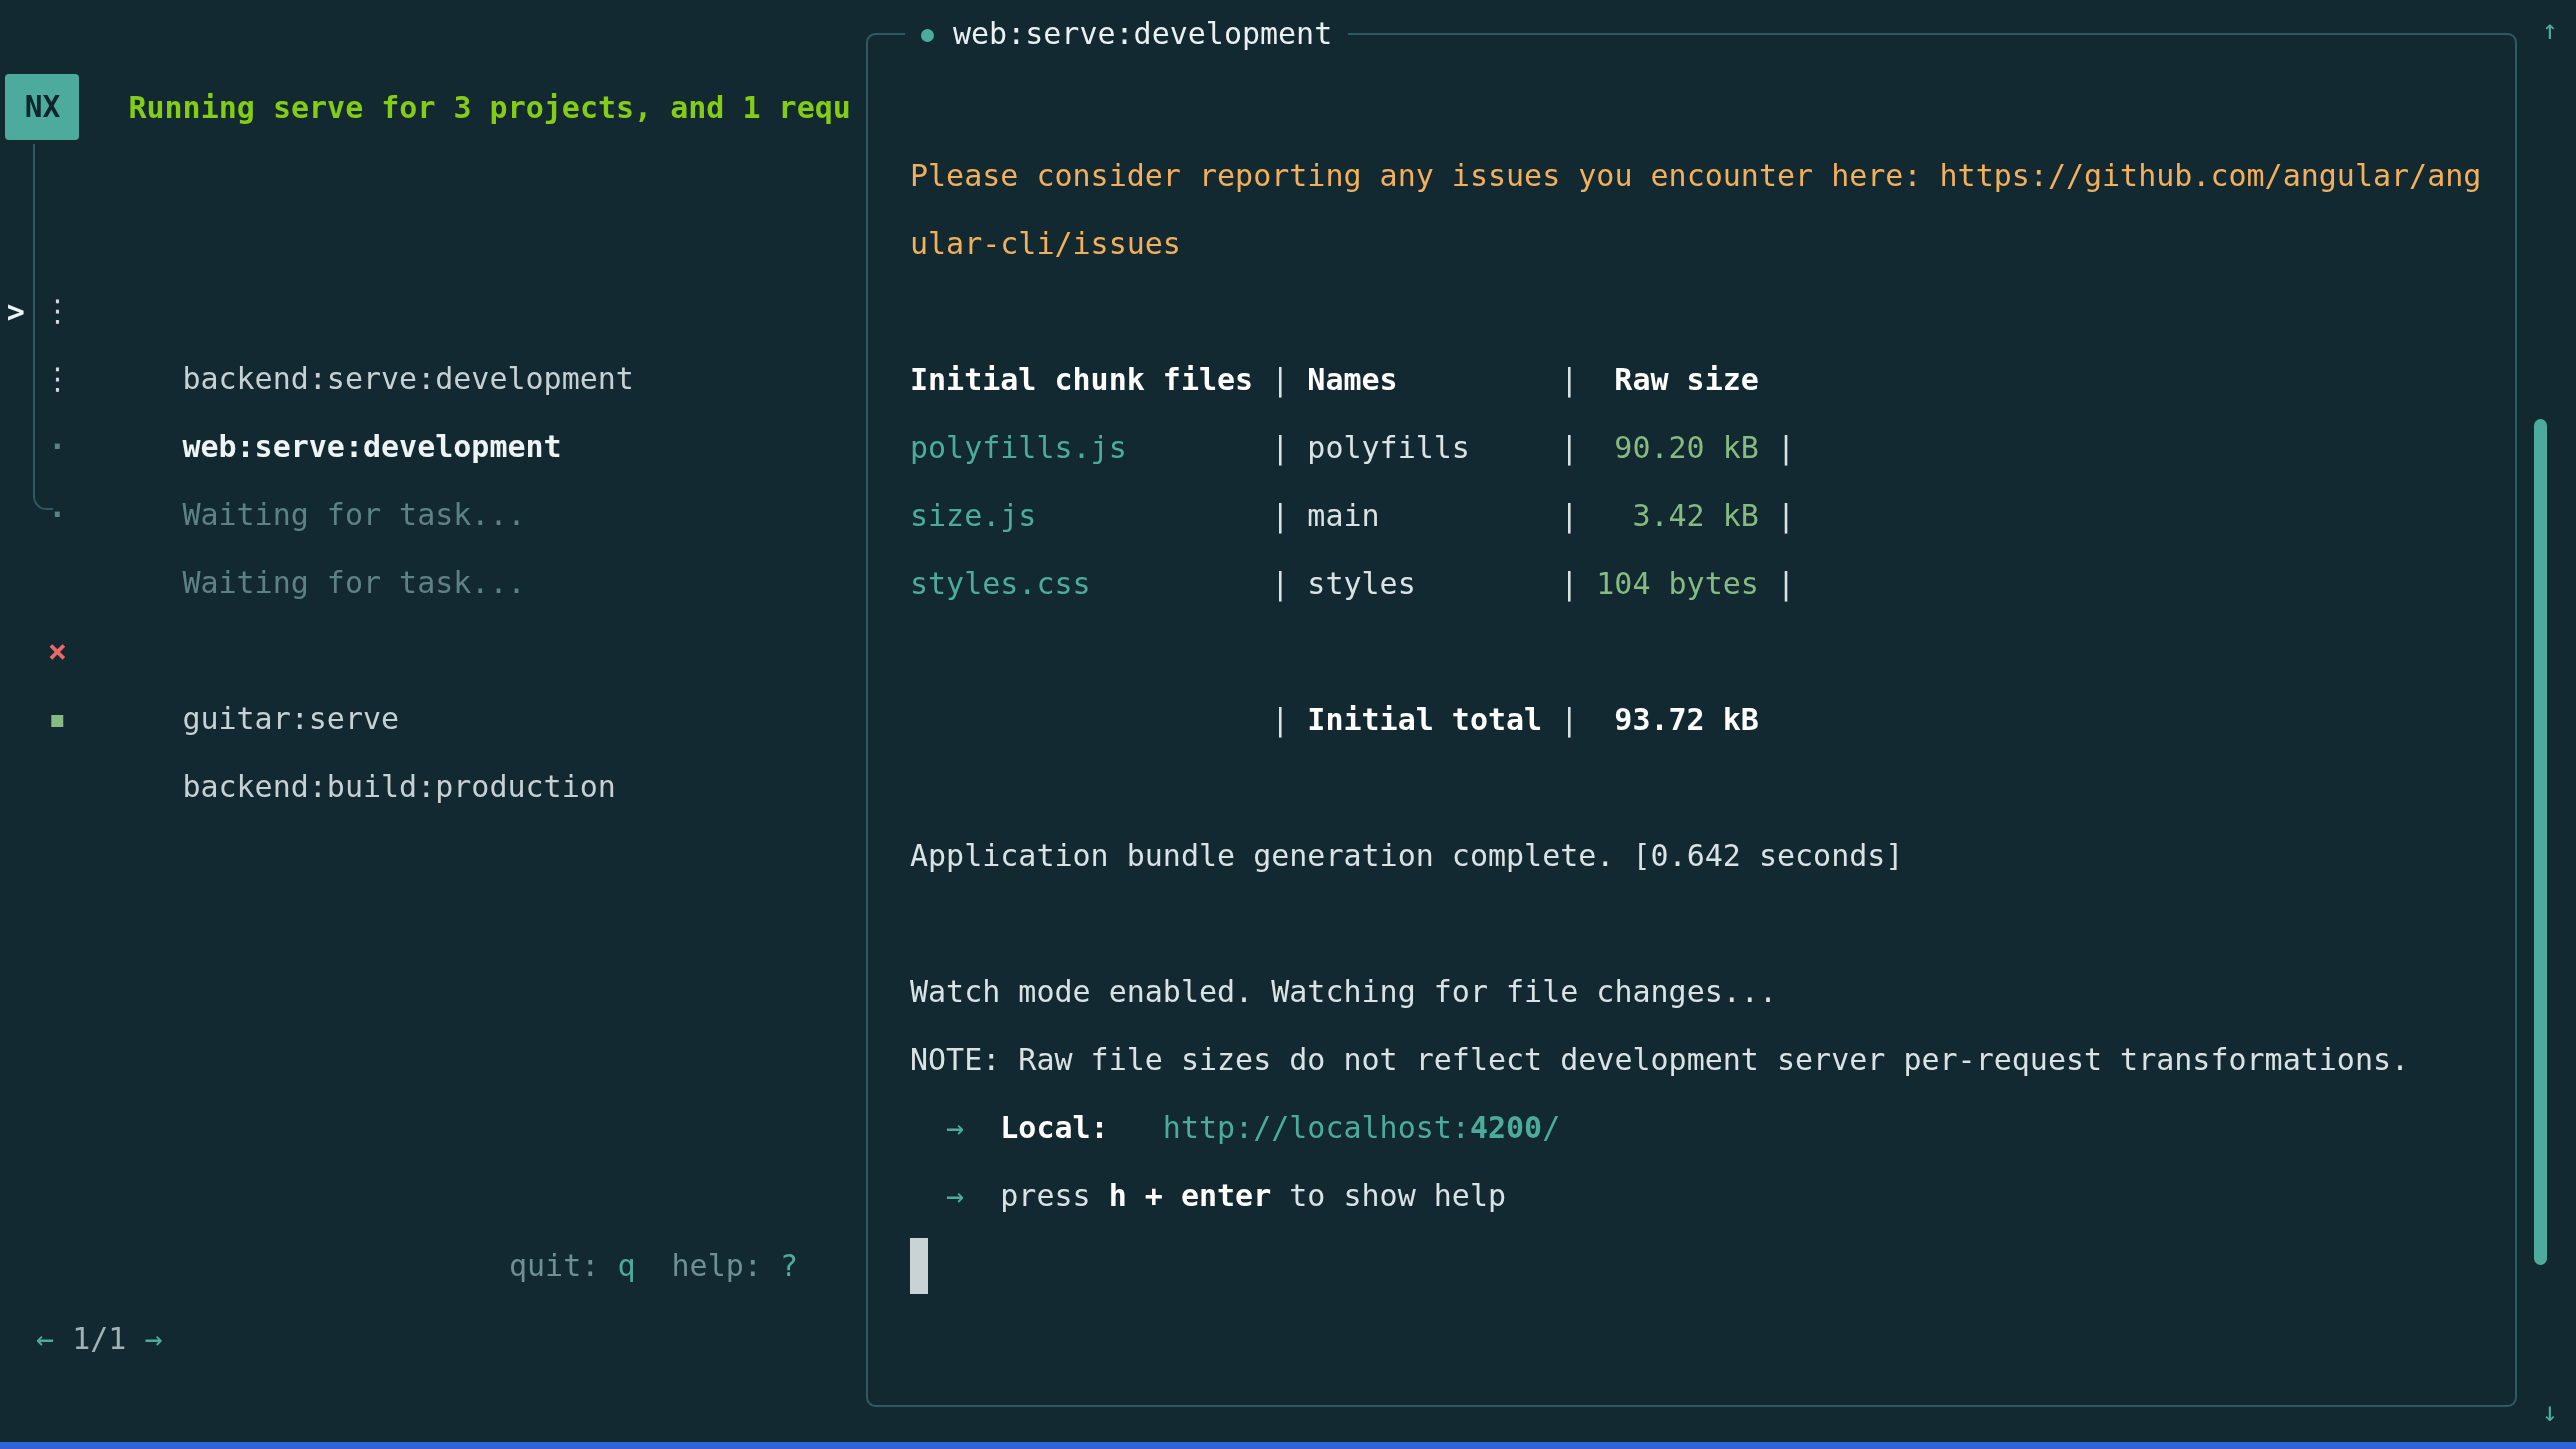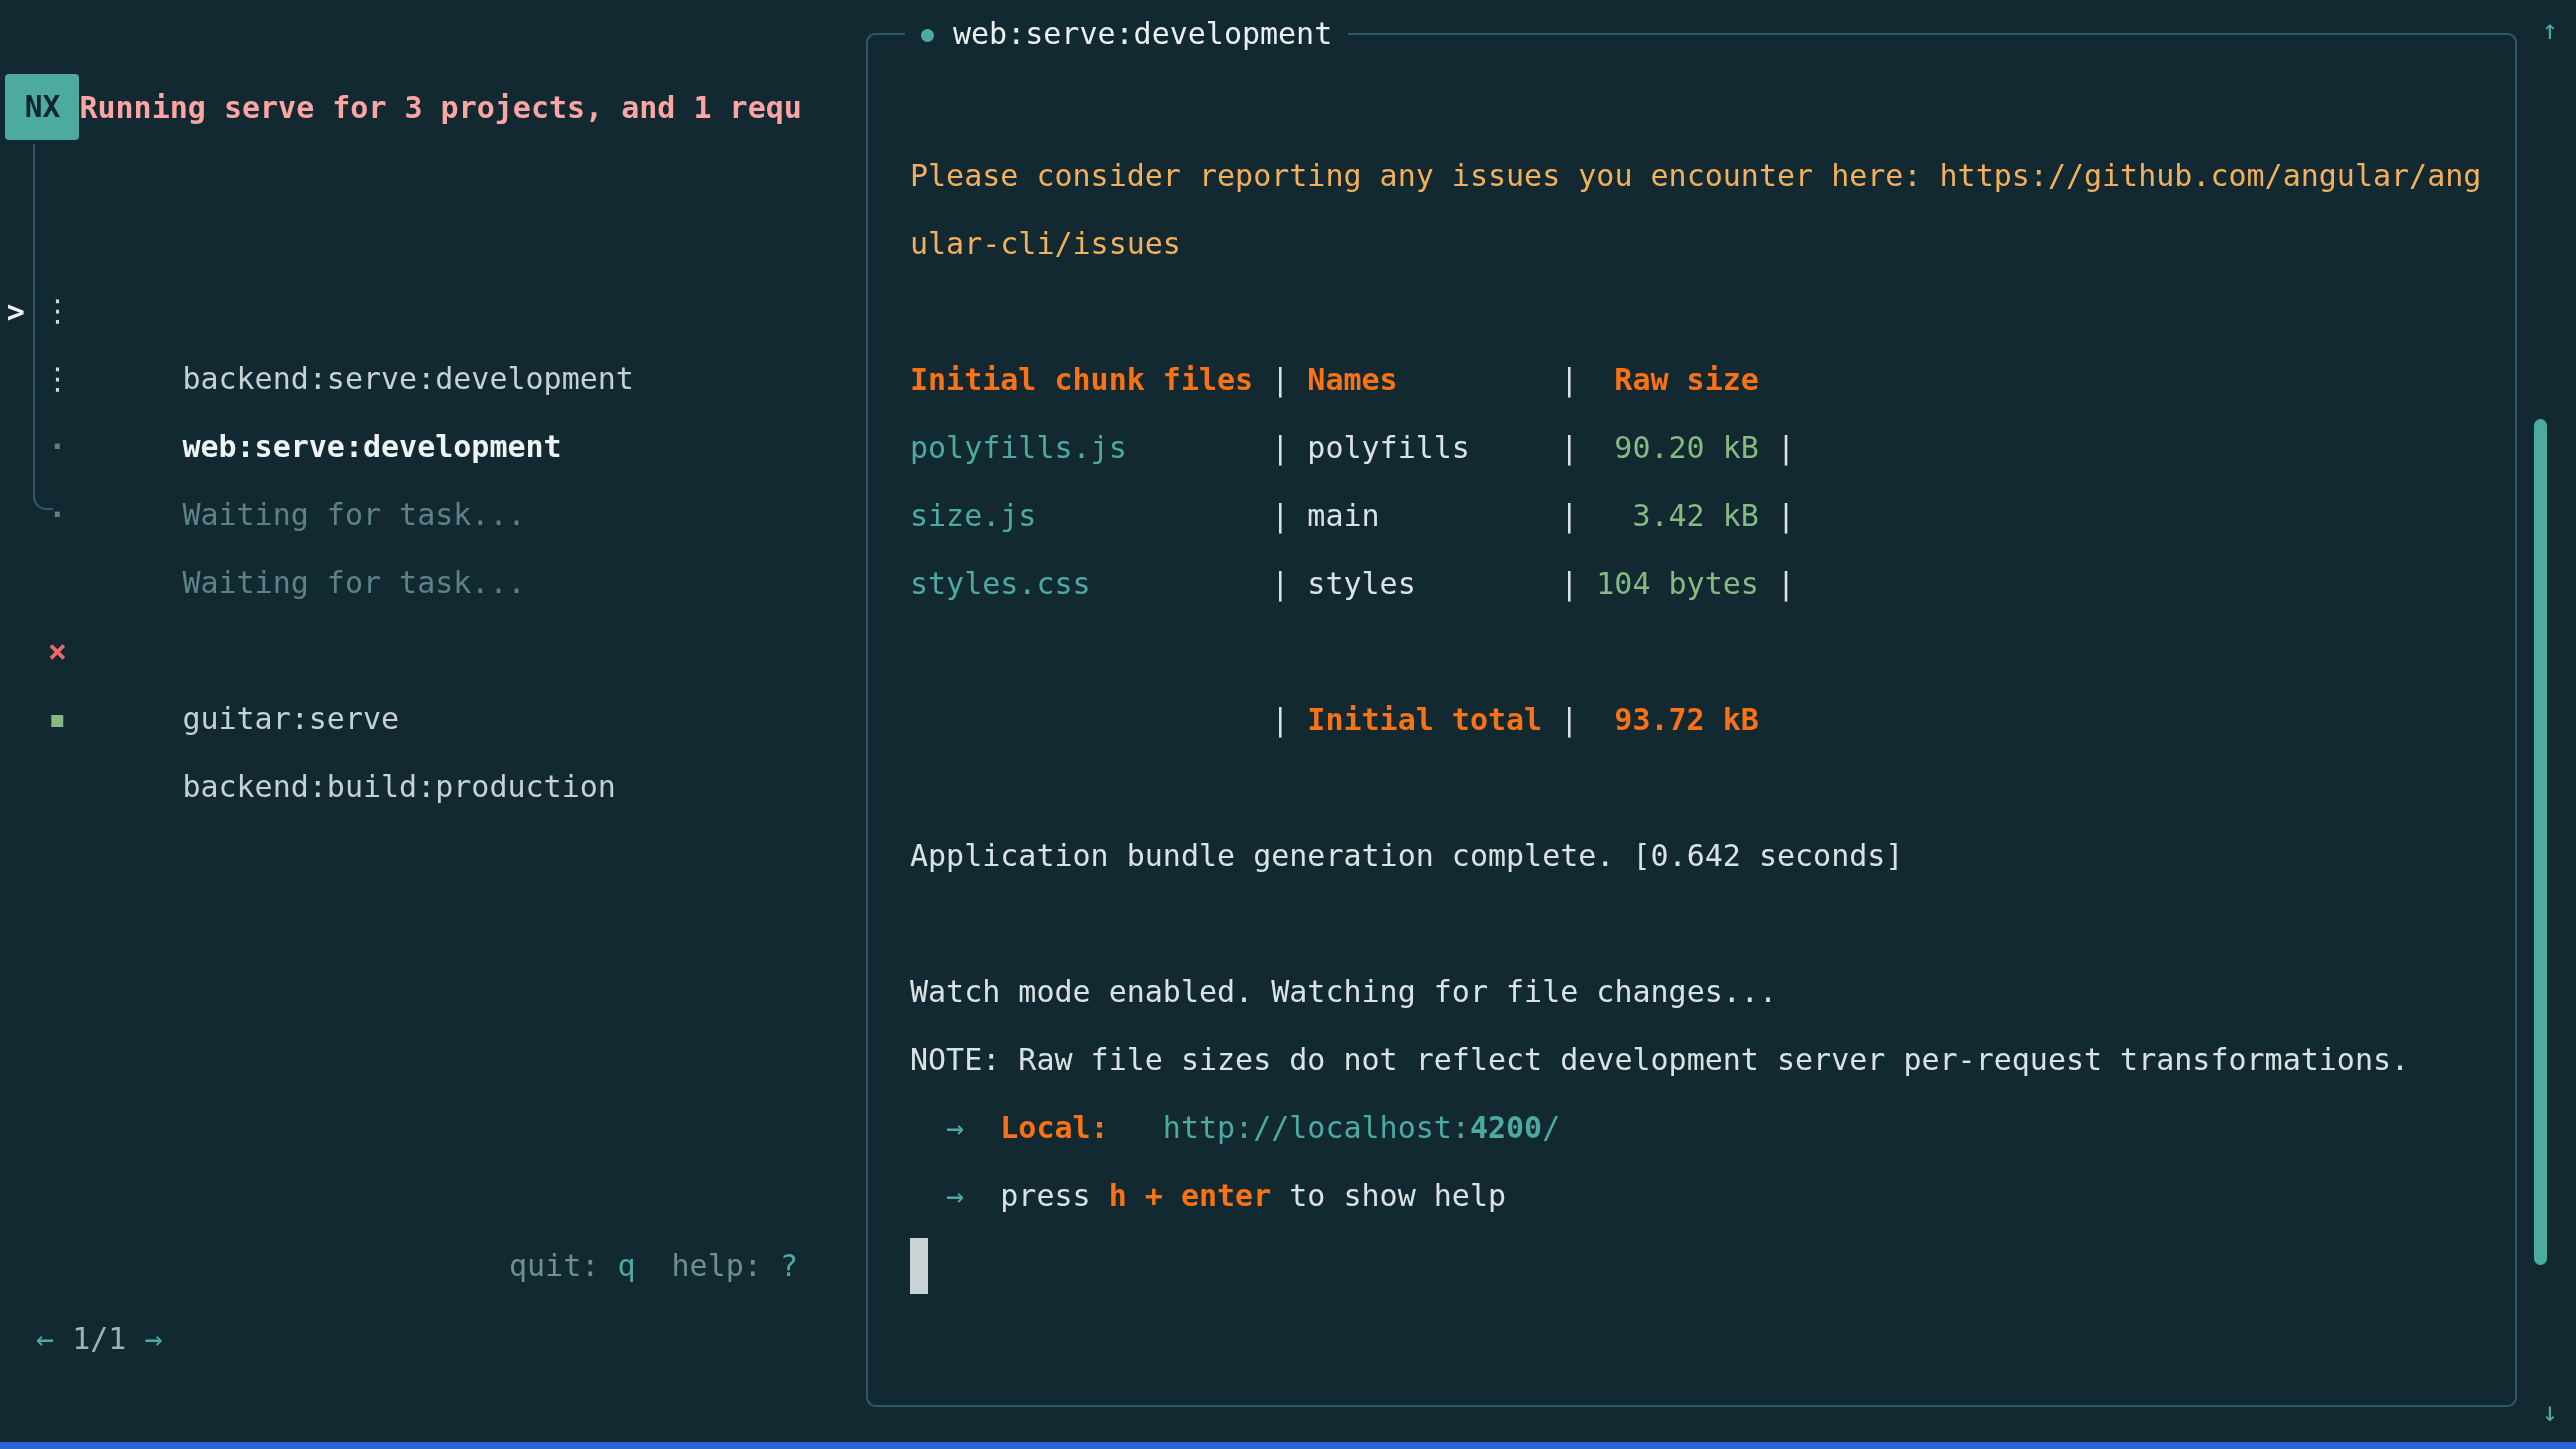--- a/index.html
+++ b/index.html
@@ -14,21 +14,21 @@
   .abs { position:absolute; }
 
   
   .top-row { left:5.4px; top:74px; height:66px; display:flex; align-items:center;justify-content:space-between; }
   .nx-badge {
     width:74px; height:66px; background:#4dab9e; color:#0e272e;
     font-weight:bold; font-size:29.5px; display:flex; align-items:center; justify-content:center;
     border-radius:4px;
   }
   .run-title {
-    font-weight:bold; color:#fca5a5; white-space:nowrap;
+    margin-left:49px; font-weight:bold; color:#84cc16; white-space:nowrap;
     max-width:731px; overflow:hidden;
   }
   .bracket {
     left:33px; top:144px; width:20px; height:366px;
     border-left:2.7px solid #2f5a63; border-bottom:2.7px solid #2f5a63;
     border-bottom-left-radius:13.4px;
   }
   .task-list { left:33px; top:209px; width:825px; }
   .task-row { position:relative; height:68px; line-height:68px; white-space:pre; }
   .task-row .ticon { position:absolute; left:5.4px; width:38px; text-align:center; }
@@ -59,21 +59,21 @@
     position:absolute; left:37px; top:0; transform:translateY(-55%);
     background:#132931; padding:0 16px; white-space:pre;
     display:flex; align-items:center; gap:19px;
   }
   .ph-dot { color:#4dab9e; font-size:21.5px; }
   .ph-title { color:#eaf0f1; }
 
   .panel-content { position:absolute; left:42px; top:107px; right:27px; }
   .tline { height:68px; line-height:68px; white-space:pre; color:#d9e2e4; }
   .orange { color:#f3b05c; }
-  .bold { font-weight:bold; color:#f97316; }
+  .bold { font-weight:bold; color:#ffffff; }
   .teal { color:#4dab9e; }
   .green { color:#87ba81; }
   .pipe { color:#d9e2e4; }
   .col-file { display:inline-block; width:20ch; color:#4dab9e; }
   .col-file-empty { display:inline-block; width:20ch; }
   .col-name { display:inline-block; width:14ch; }
   .col-size { display:inline-block; width:9ch; text-align:right; }
   .gap1 { margin-right:1ch; }
   .lead1 { margin-left:1ch; }
   .indent2 { margin-left:2ch; }

